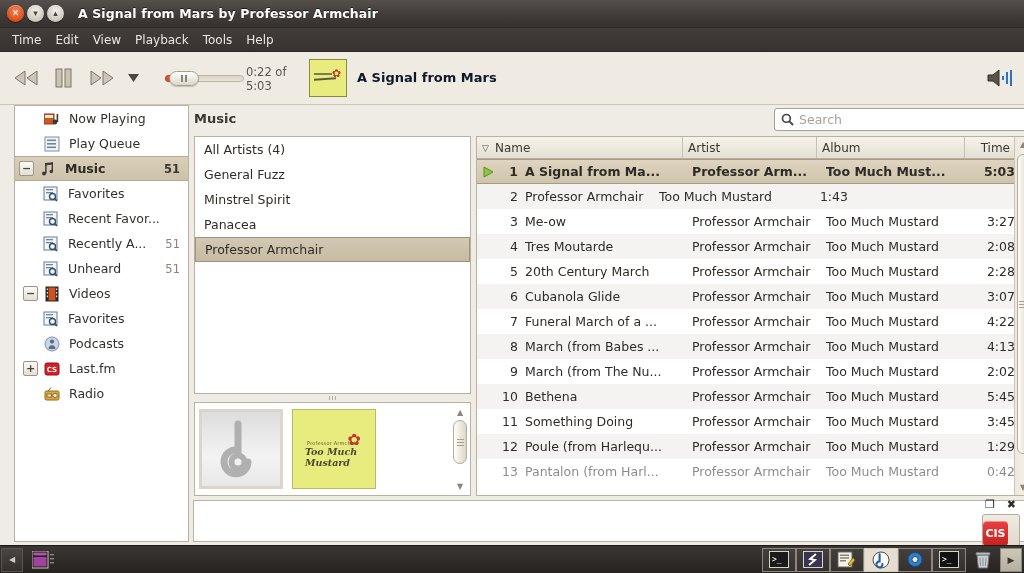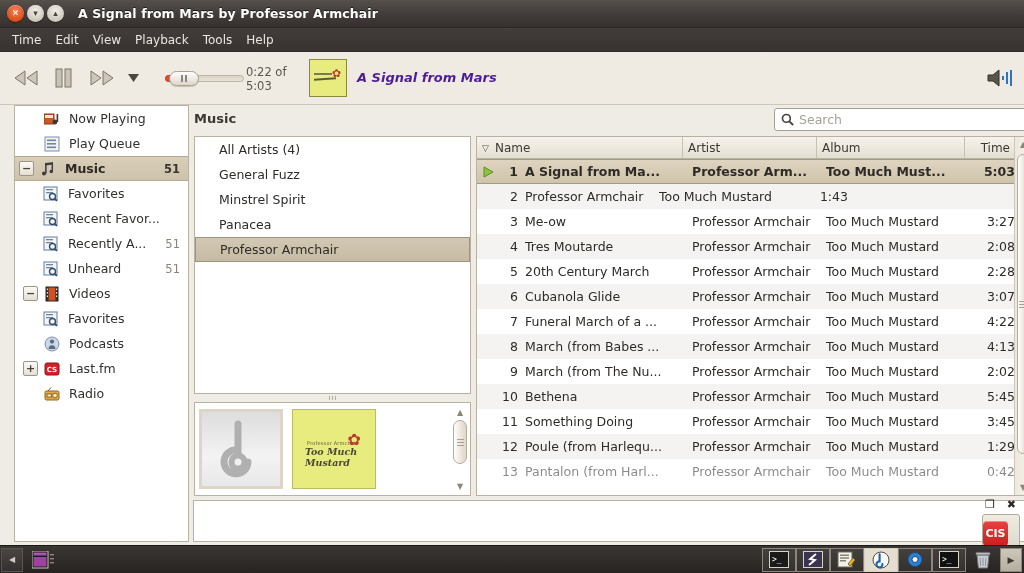--- a/index.html
+++ b/index.html
@@ -71,21 +71,21 @@
   .seektime { font-size: 11.5px; color: #5c554d; margin-top: 1px; }
 
   .nowinfo { display: flex; align-items: center; margin-left: 17px; }
   .coverthumb { width: 38px; height: 38px; background: #e8ec7f; border: 1px solid #8a8a3c;
                 position: relative; overflow: hidden; flex: none; }
   .coverthumb .ct-l1 { position:absolute; left:4px; top:13px; width:18px; height:2px; background:#7a7a55; }
   .coverthumb .ct-l2 { position:absolute; left:4px; top:18px; width:22px; height:2px; background:#5a5a3d;
                        transform: skewY(-4deg); }
   .coverthumb .ct-fl { position:absolute; right:5px; top:8px; font-size:11px; color:#c0392b; line-height:1; }
   .nowtext { margin-left: 10px; }
-  .nowtitle { font-size: 13px; font-weight: bold; color: #4c1d95; line-height: 1.25; font-style: italic; }
+  .nowtitle { font-size: 13px; font-weight: bold; color: #0f172a; line-height: 1.25; }
   .nowsub { font-size: 12.5px; color: #2f2b27; line-height: 1.3; }
   .nowsub .dim { color: #9a948b; }
 
   .volwrap { margin-left: auto; padding-right: 11px; display: flex; align-items: center; }
 
   
   .body { position: absolute; left: 12px; top: 105px; width: 1024px; height: 440px;
           background: #efece5; }
 
   
@@ -119,21 +119,21 @@
                background: #ffffff; border: 1px solid #a8a093; border-radius: 3px;
                display: flex; align-items: center; padding: 0 6px; }
   .searchbox input { border: none; outline: none; width: 100%; font-size: 12.5px;
                      color: #333; background: transparent;
                      font-family: "DejaVu Sans", "Liberation Sans", sans-serif; }
   .searchbox input::placeholder { color: #a6a19a; }
 
   
   .artistpane { position: absolute; left: 3px; top: 31px; width: 277px; height: 258px;
                 background: #ffffff; border: 1px solid #b9b1a2; overflow: hidden; }
-  .arow { height: 25px; display: flex; align-items: center; padding-left: 24px;
+  .arow { height: 25px; display: flex; align-items: center; padding-left: 9px;
           font-size: 12.5px; color: #2f2c28; cursor: pointer; }
   .arow.sel { background: linear-gradient(to bottom, #d2c8b4, #c6bba2);
               border: 1px solid #9e937d; }
 
   .hsplit { position: absolute; left: 3px; top: 289px; width: 277px; height: 8px;
             display: flex; align-items: center; justify-content: center; }
   .hsplit i { display:block; width:1px; height:4px; background:#b5ada0; margin:0 1px; }
 
   
   .albumpane { position: absolute; left: 3px; top: 297px; width: 277px; height: 94px;

